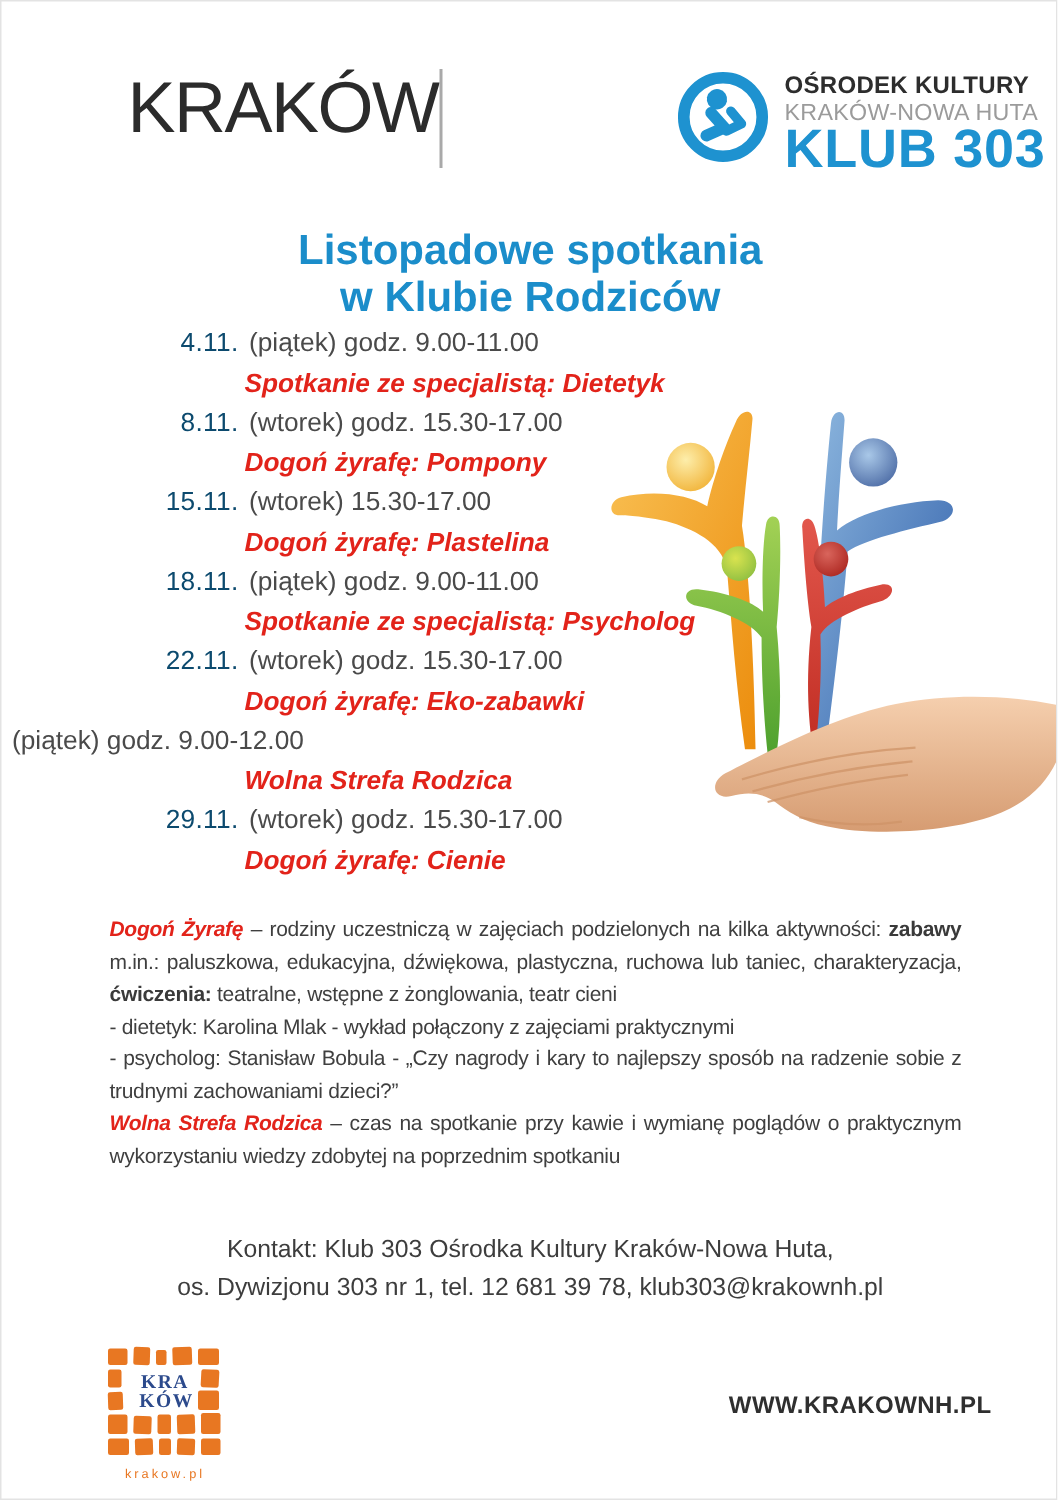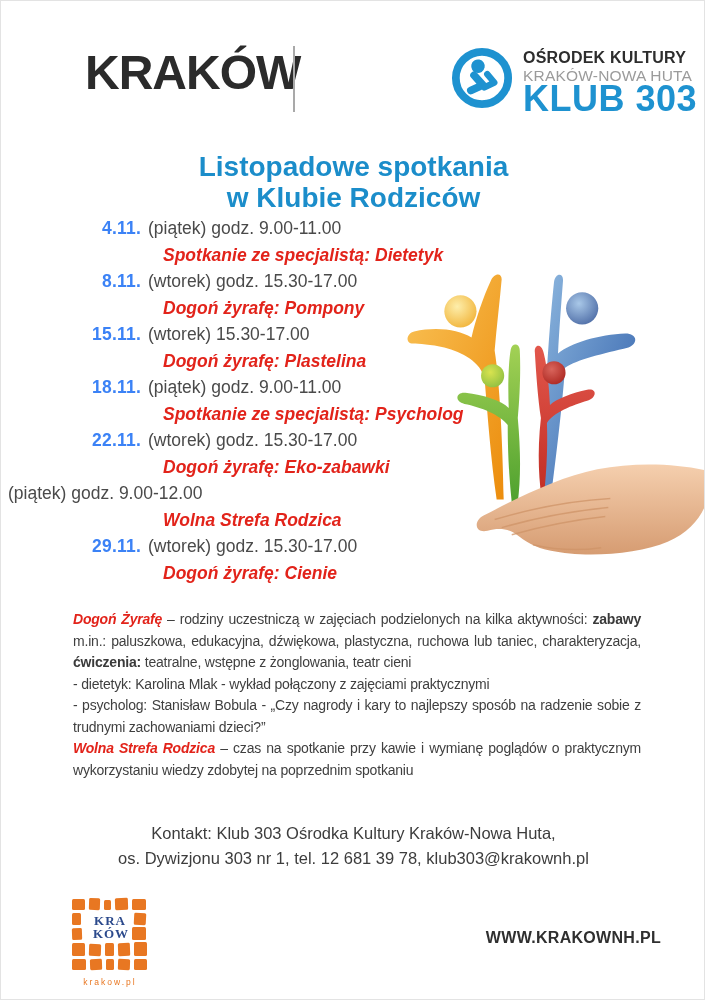--- a/index.html
+++ b/index.html
@@ -8,21 +8,21 @@
     width: 705px; height: 1000px;
     background: #ffffff;
     border: 1px solid #e3e3e3;
     box-sizing: border-box;
     font-family: "Liberation Sans", sans-serif;
     overflow: hidden;
   }
   
   .wordmark {
     position: absolute; left: 84px; top: 44px;
-    font-size: 48px; font-weight: bold; letter-spacing: -1px;
+    font-size: 48px; font-weight: normal; letter-spacing: -1px;
     color: #2b2b2b;
   }
   .header-divider {
     position: absolute; left: 292px; top: 45px;
     width: 2px; height: 66px; background: #a9a9a9;
   }
   .brand { position: absolute; left: 450px; top: 46px; display: flex; }
   .brand-icon { width: 62px; height: 62px; }
   .brand-text { margin-left: 10px; padding-top: 2px; }
   .brand-org { font-size: 16px; font-weight: bold; color: #2d2d2d; letter-spacing: 0.2px; line-height: 18px; }
@@ -32,21 +32,21 @@
   .title {
     position: absolute; left: 0; top: 138px; width: 705px;
     text-align: center; color: #1b8dca;
     font-size: 28px; font-weight: bold; line-height: 31px; margin-top: 12px;
   }
   
   .illustration { position: absolute; left: 403px; top: 255px; z-index: 0; }
   
   .schedule { position: absolute; left: 0; top: 214px; width: 540px; z-index: 1; }
   .sch-line1 { display: flex; line-height: 26.5px; font-size: 17.5px; }
-  .sch-date { width: 140px; text-align: right; font-weight: bold; color: #3b82f6; letter-spacing: 0.2px; }
+  .sch-date { width: 140px; text-align: right; font-weight: normal; color: #0c4a6e; letter-spacing: 0.2px; margin-left: 18px; }
   .sch-details { margin-left: 7px; color: #4a4a4a; }
   .sch-event {
     margin-left: 162px; line-height: 26.5px;
     font-size: 17.5px; font-weight: bold; font-style: italic;
     color: #e2231a;
   }
   
   .descriptions {
     position: absolute; left: 72px; top: 608px; width: 568px;
     font-size: 14px; letter-spacing: -0.2px; line-height: 21.5px;

